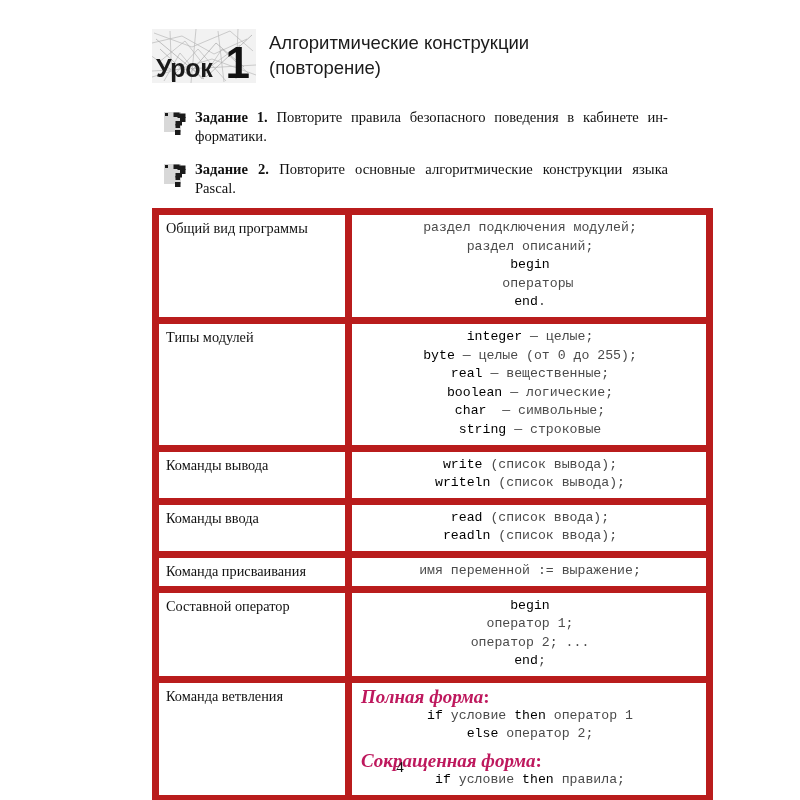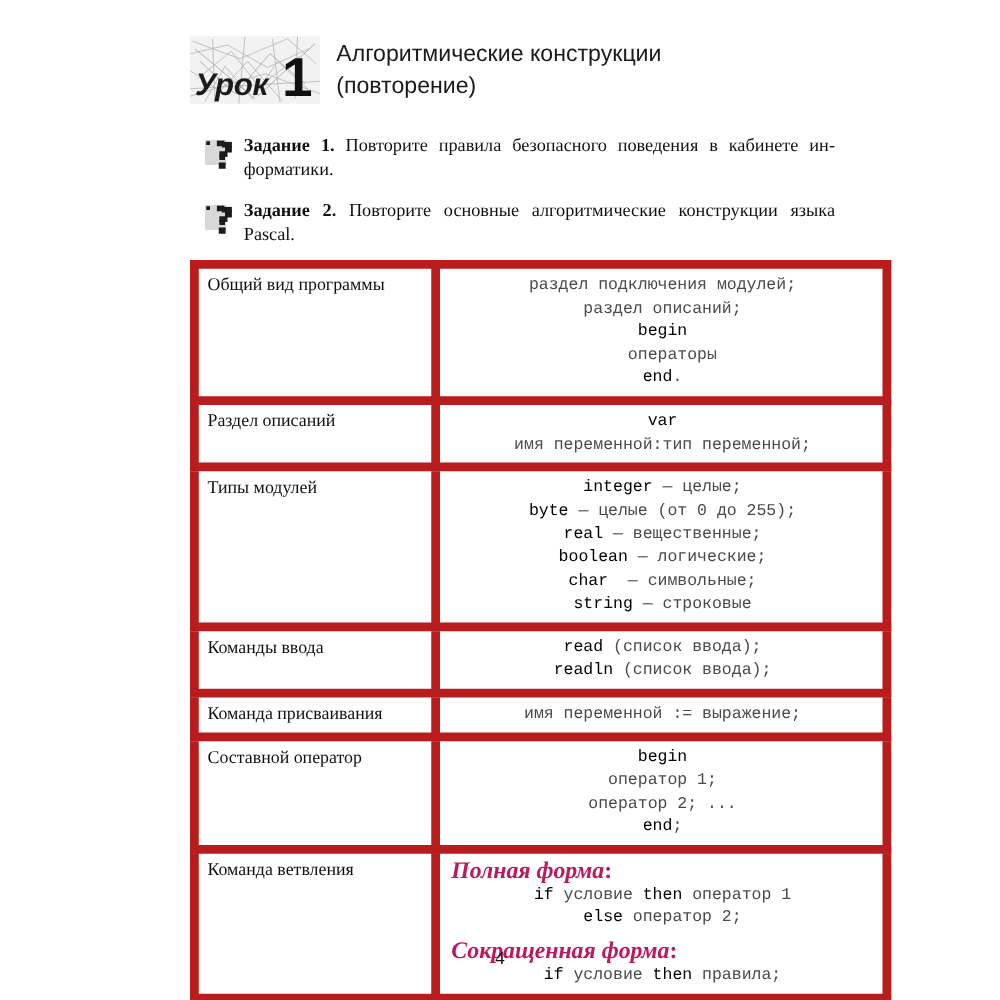--- a/index.html
+++ b/index.html
@@ -49,21 +49,20 @@
   .lesson-badge .badge-text {
     position: absolute;
     left: 4px;
     bottom: 2px;
     font-family: "Liberation Sans", "DejaVu Sans", sans-serif;
     font-weight: bold;
     font-size: 25px;
     line-height: 1;
     color: #1a1a1a;
     letter-spacing: -0.3px;
-    font-style: italic;
   }
   .lesson-badge .badge-num {
     position: absolute;
     right: 6px;
     bottom: -2px;
     font-family: "Liberation Sans", "DejaVu Sans", sans-serif;
     font-weight: bold;
     font-size: 44px;
     line-height: 1;
     color: #111111;
@@ -238,38 +237,38 @@
           <td class="col-term">Общий вид программы</td>
           <td class="col-code">
             <div class="code-line"><span>раздел подключения модулей;</span></div>
             <div class="code-line"><span>раздел описаний;</span></div>
             <div class="code-line"><span class="kw">begin</span></div>
             <div class="code-line"><span>  операторы</span></div>
             <div class="code-line"><span class="kw">end</span><span>.</span></div>
           </td>
         </tr>
         <tr>
-          <td class="col-term">Раздел описаний</td>
-          <td class="col-code">
-            <div class="code-line"><span class="kw">var</span></div>
-            <div class="code-line"><span>имя переменной:тип переменной;</span></div>
-          </td>
-        </tr>
-        <tr>
           <td class="col-term">Типы модулей</td>
           <td class="col-code">
             <div class="code-line"><span class="kw">integer</span><span> — целые;</span></div>
             <div class="code-line"><span class="kw">byte</span><span> — целые (от 0 до 255);</span></div>
             <div class="code-line"><span class="kw">real</span><span> — вещественные;</span></div>
             <div class="code-line"><span class="kw">boolean</span><span> — логические;</span></div>
             <div class="code-line"><span class="kw">char</span><span>  — символьные;</span></div>
             <div class="code-line"><span class="kw">string</span><span> — строковые</span></div>
           </td>
         </tr>
         <tr>
+          <td class="col-term">Команды вывода</td>
+          <td class="col-code">
+            <div class="code-line"><span class="kw">write</span><span> (список вывода);</span></div>
+            <div class="code-line"><span class="kw">writeln</span><span> (список вывода);</span></div>
+          </td>
+        </tr>
+        <tr>
           <td class="col-term">Команды ввода</td>
           <td class="col-code">
             <div class="code-line"><span class="kw">read</span><span> (список ввода);</span></div>
             <div class="code-line"><span class="kw">readln</span><span> (список ввода);</span></div>
           </td>
         </tr>
         <tr>
           <td class="col-term">Команда присваива­ния</td>
           <td class="col-code">
             <div class="code-line"><span>имя переменной := выражение;</span></div>

